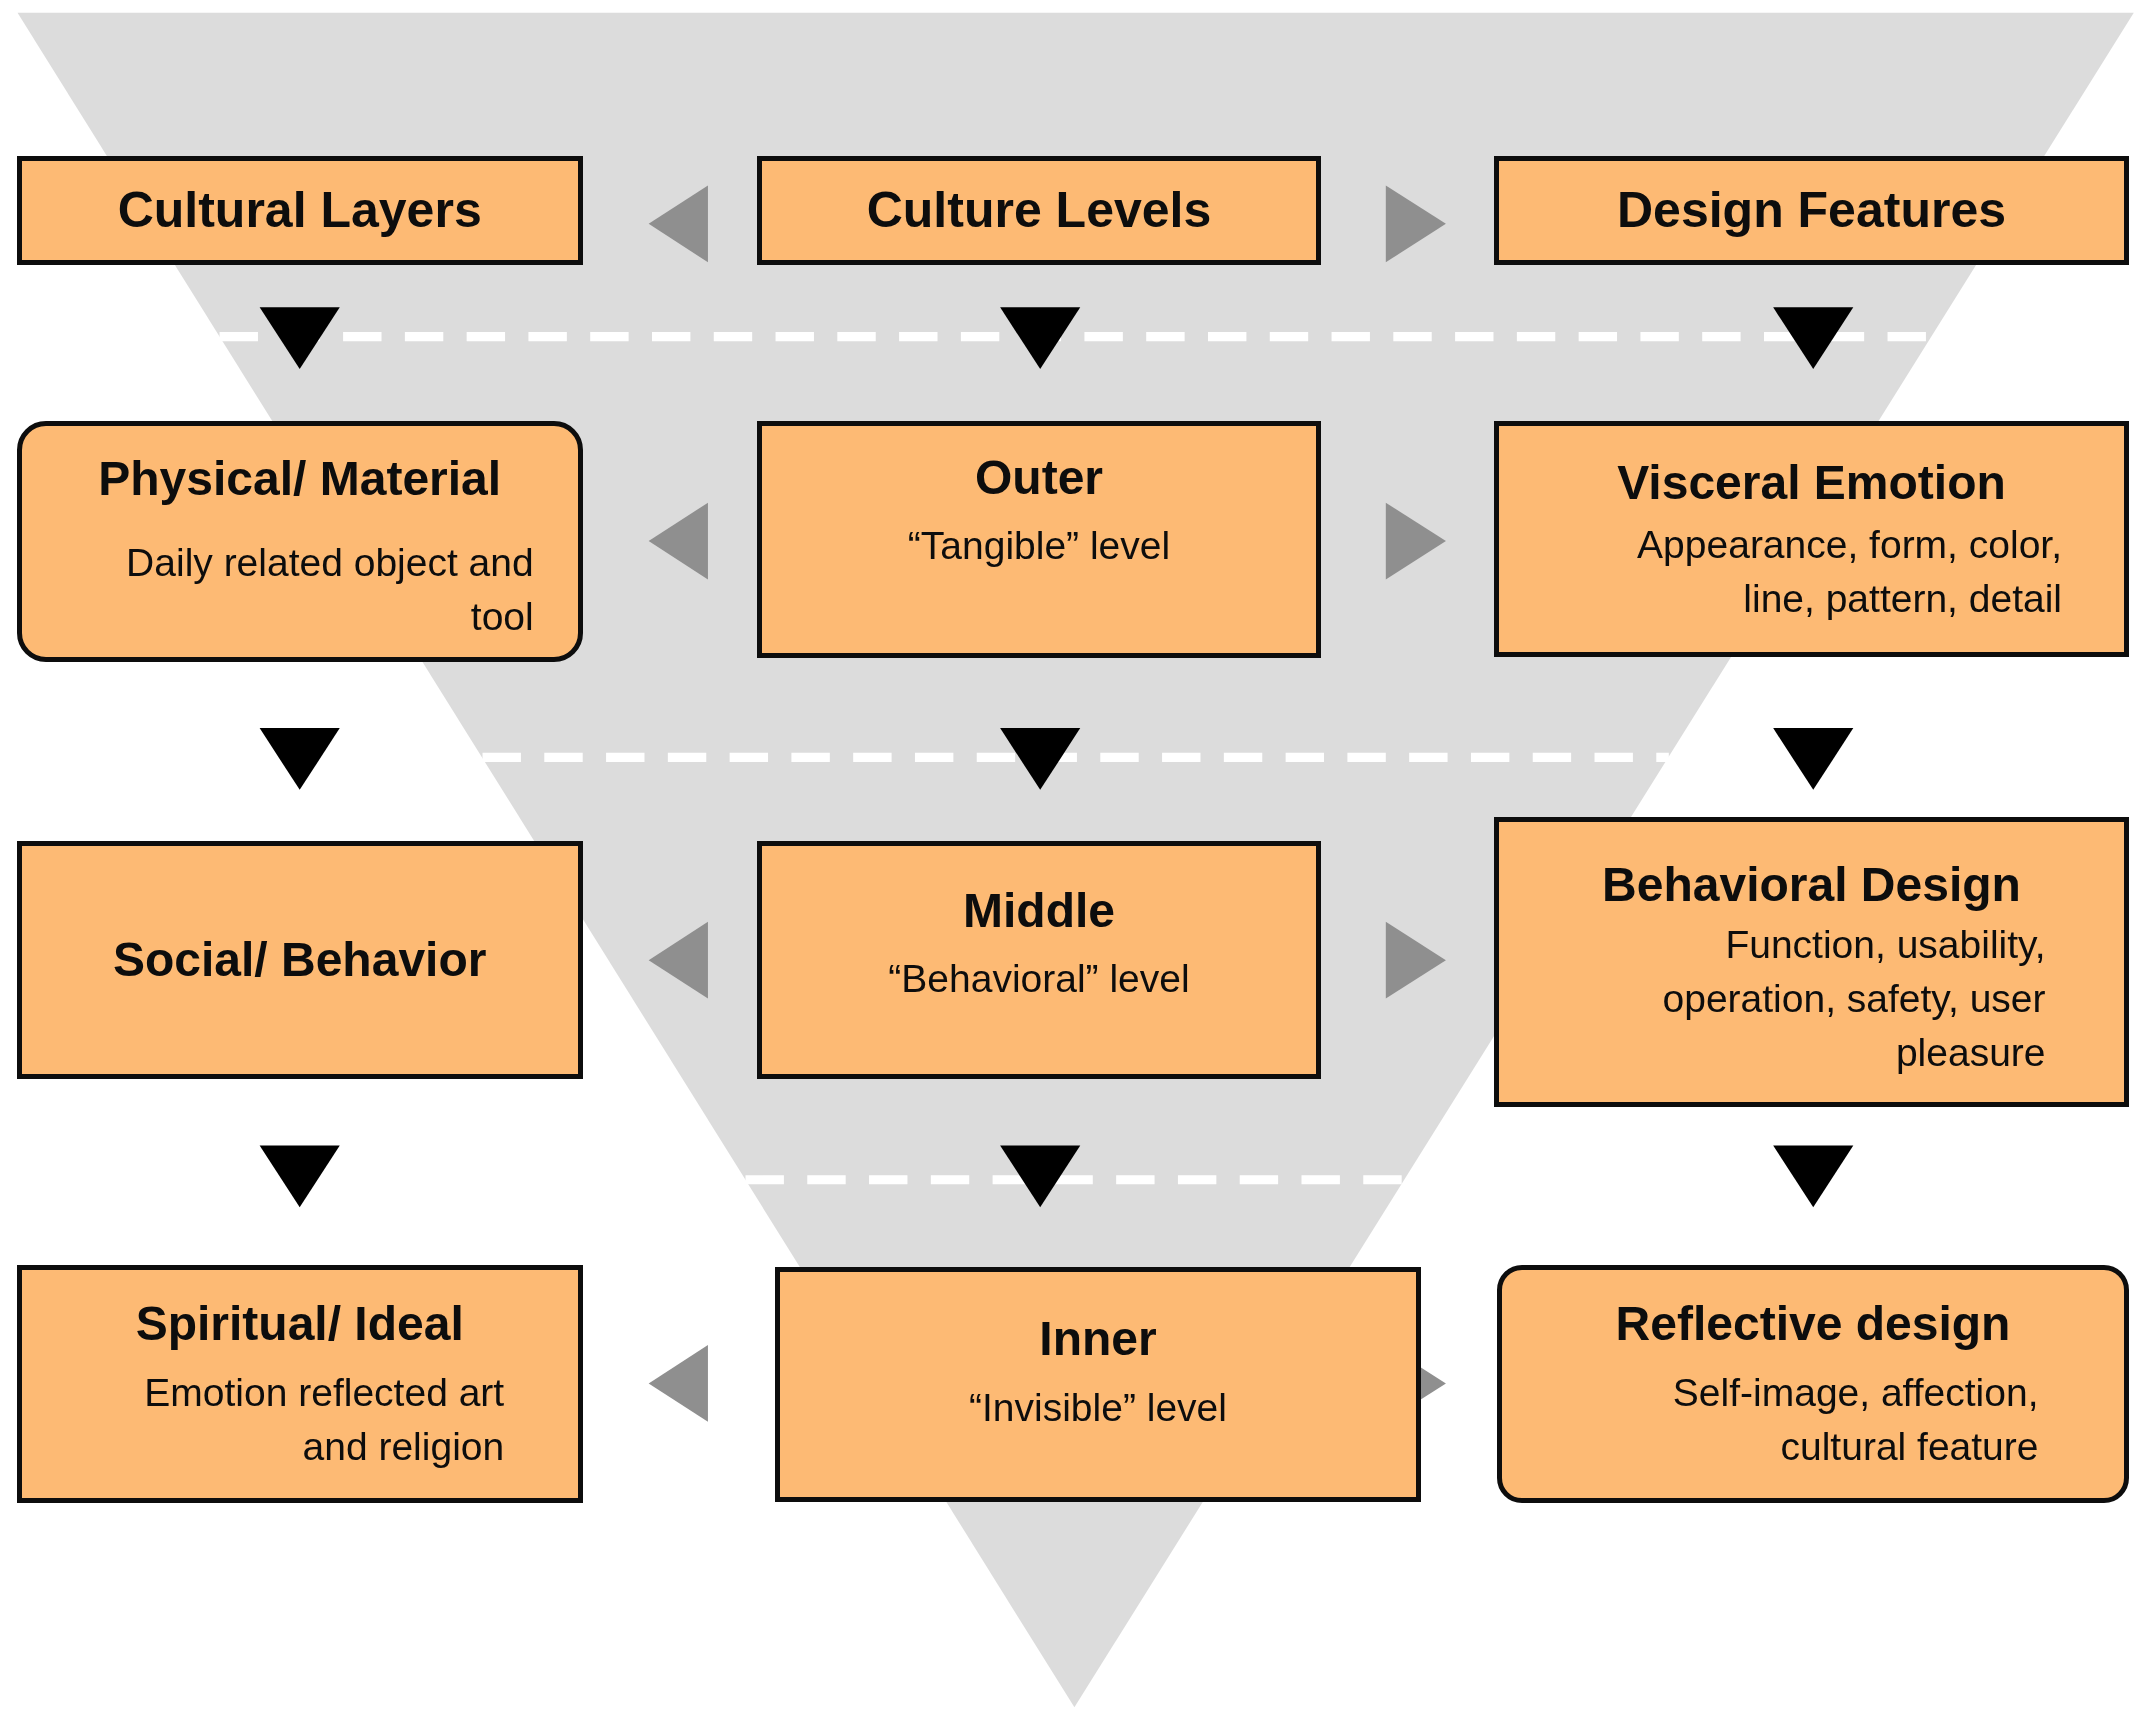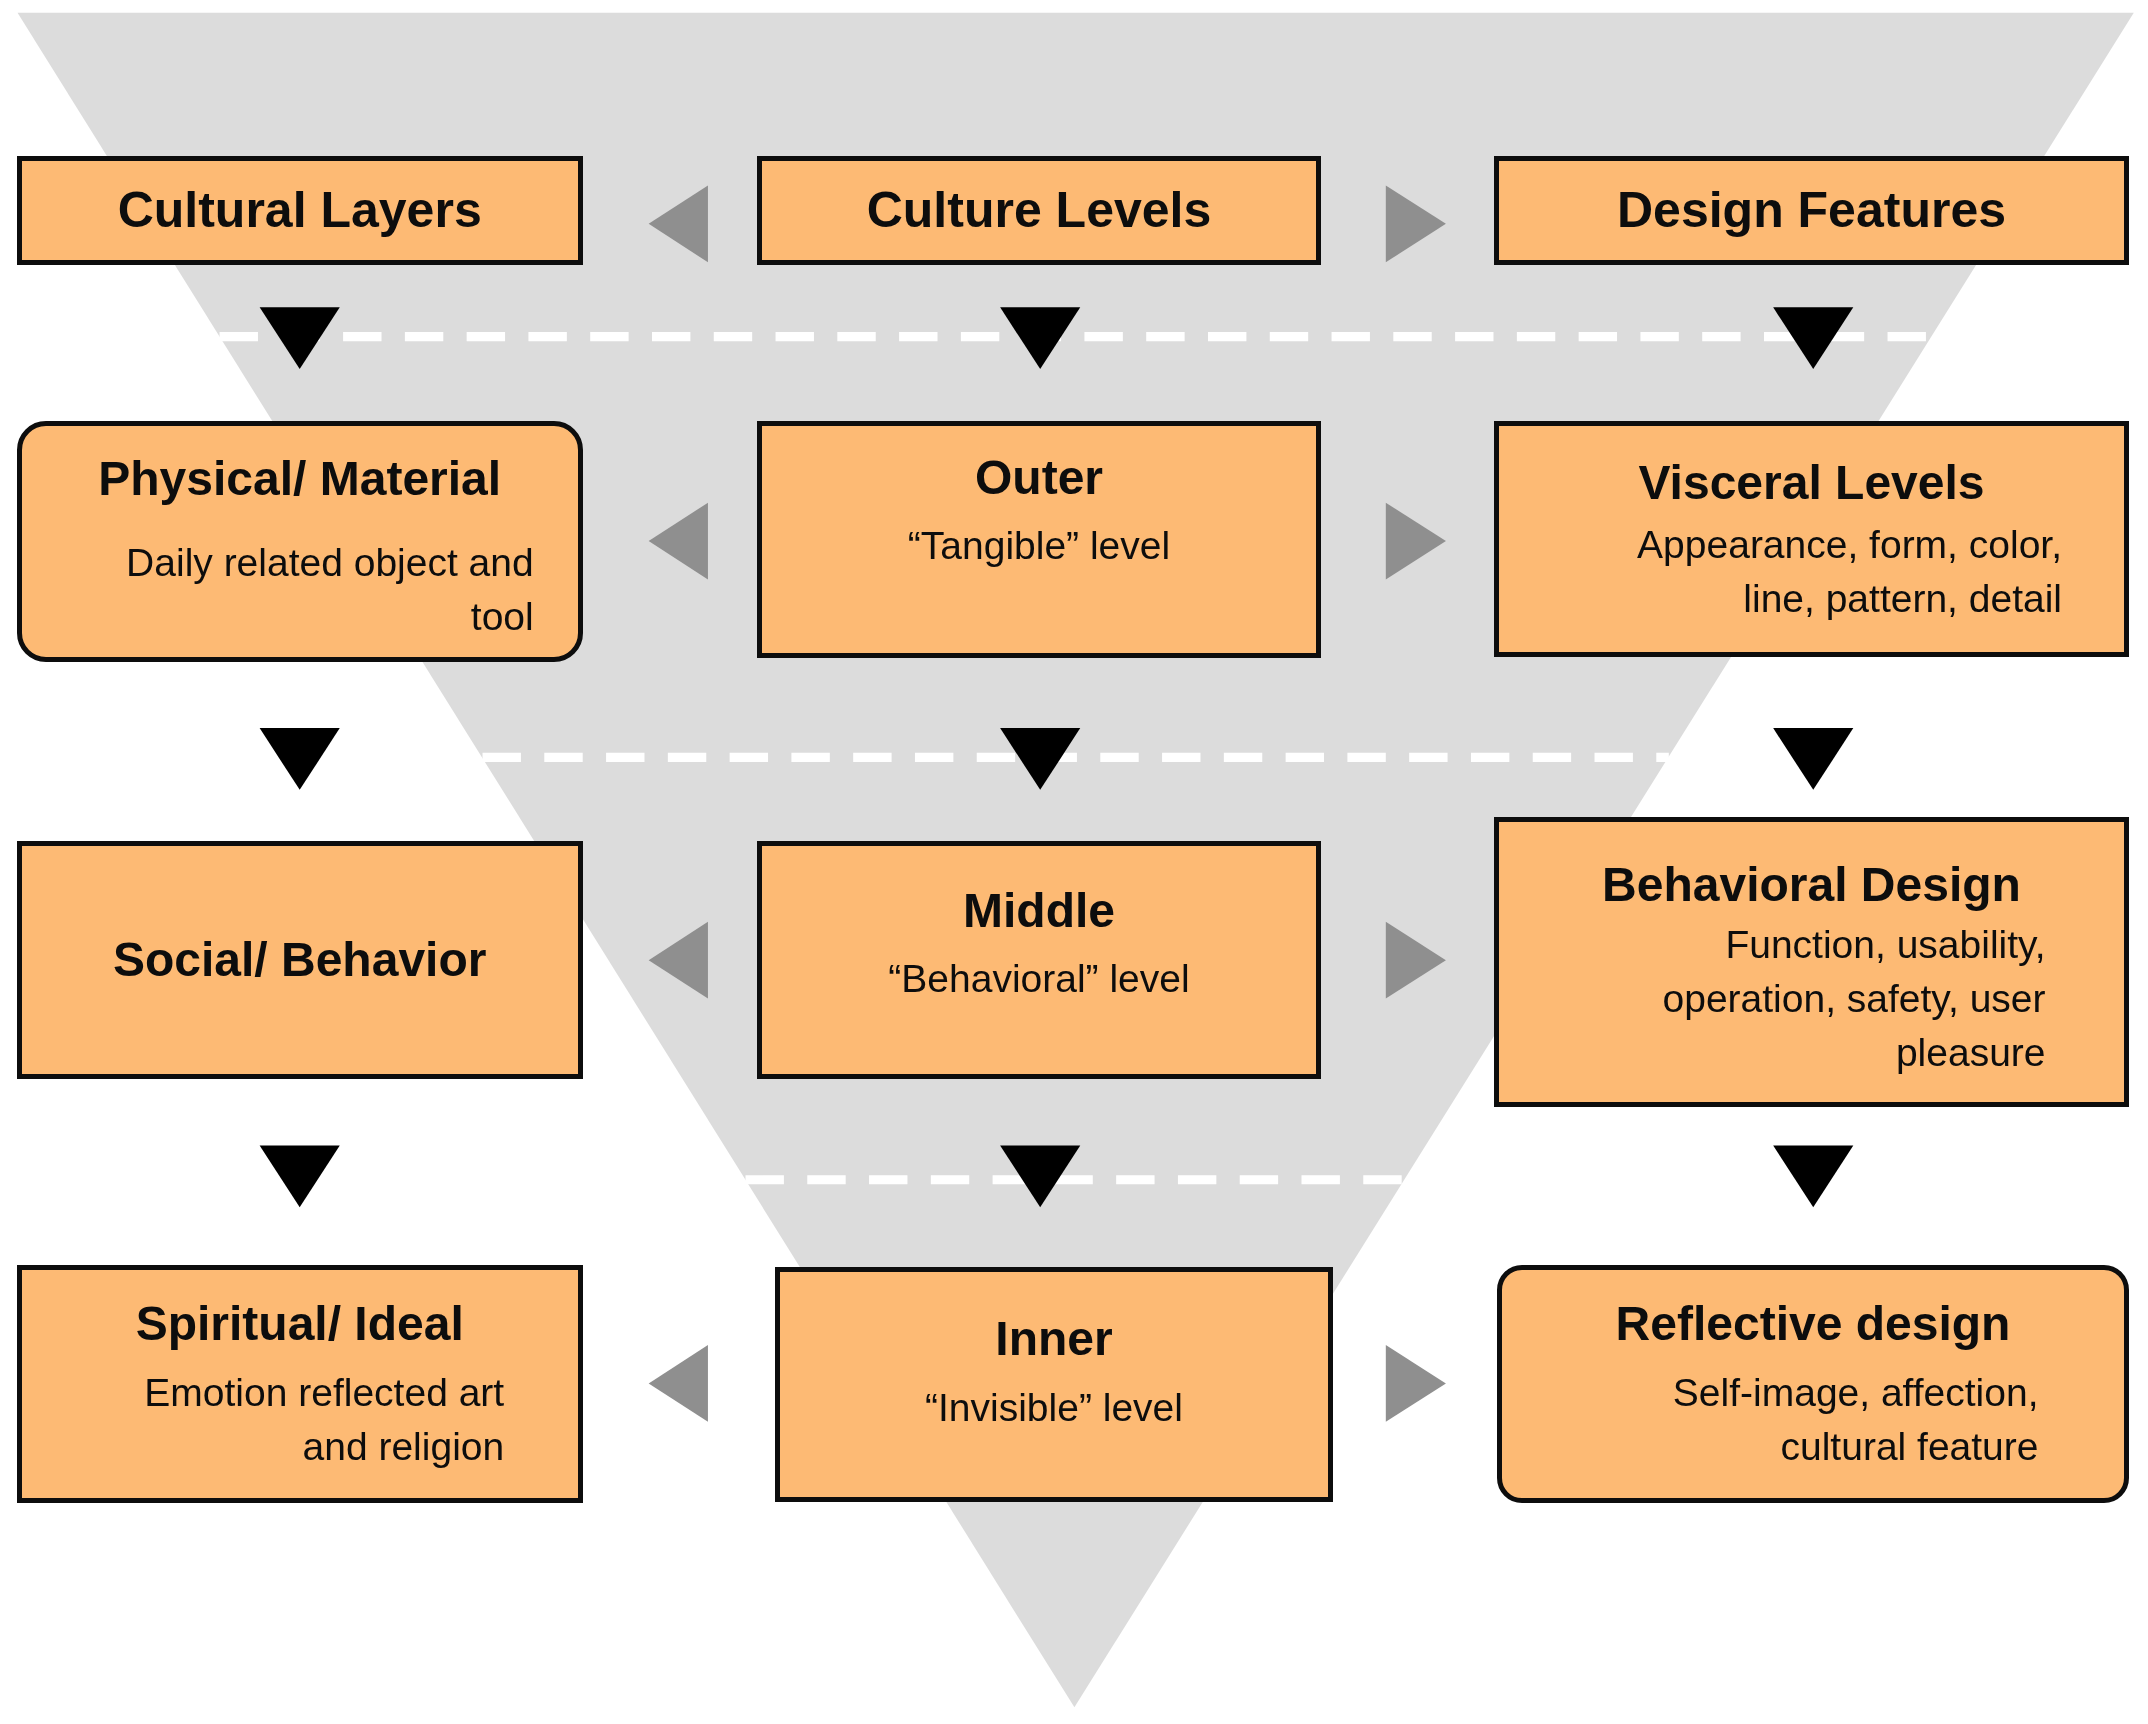--- a/index.html
+++ b/index.html
@@ -67,21 +67,21 @@
   <div class="title">Physical/ Material</div>
   <div class="body" style="max-width:468px;margin-top:27px;">Daily related object and tool</div>
 </div>
 
 <div class="dbox" style="left:757px;top:421px;width:564px;height:237px;padding-bottom:58px;">
   <div class="title">Outer</div>
   <div class="body">“Tangible” level</div>
 </div>
 
 <div class="dbox" style="left:1494px;top:421px;width:635px;height:236px;justify-content:flex-start;padding-top:27px;">
-  <div class="title">Visceral Levels</div>
+  <div class="title">Visceral Emotion</div>
   <div class="body" style="max-width:501px;margin-top:5px;">Appearance, form, color, line, pattern, detail</div>
 </div>
 
 <div class="dbox" style="left:16.7px;top:841px;width:566px;height:238px;">
   <div class="title">Social/ Behavior</div>
 </div>
 
 <div class="dbox" style="left:757px;top:841px;width:564px;height:238px;padding-bottom:33px;">
   <div class="title">Middle</div>
   <div class="body">“Behavioral” level</div>
@@ -90,21 +90,21 @@
 <div class="dbox" style="left:1494px;top:817px;width:635px;height:290px;justify-content:flex-start;padding-top:33px;">
   <div class="title">Behavioral Design</div>
   <div class="body" style="max-width:468px;margin-top:3.3px;">Function, usability, operation, safety, user pleasure</div>
 </div>
 
 <div class="dbox" style="left:16.7px;top:1265px;width:566px;height:238px;">
   <div class="title">Spiritual/ Ideal</div>
   <div class="body" style="max-width:409px;">Emotion reflected art and religion</div>
 </div>
 
-<div class="dbox" style="left:775px;top:1267px;width:558px;height:235px;padding-bottom:25px;">
+<div class="dbox" style="left:775px;top:1267px;width:646px;height:235px;padding-bottom:25px;">
   <div class="title">Inner</div>
   <div class="body">“Invisible” level</div>
 </div>
 
 <div class="dbox" style="left:1497px;top:1265px;width:632px;height:238px;border-radius:25px;">
   <div class="title">Reflective design</div>
   <div class="body" style="max-width:451px;">Self-image, affection, cultural feature</div>
 </div>
 
 

